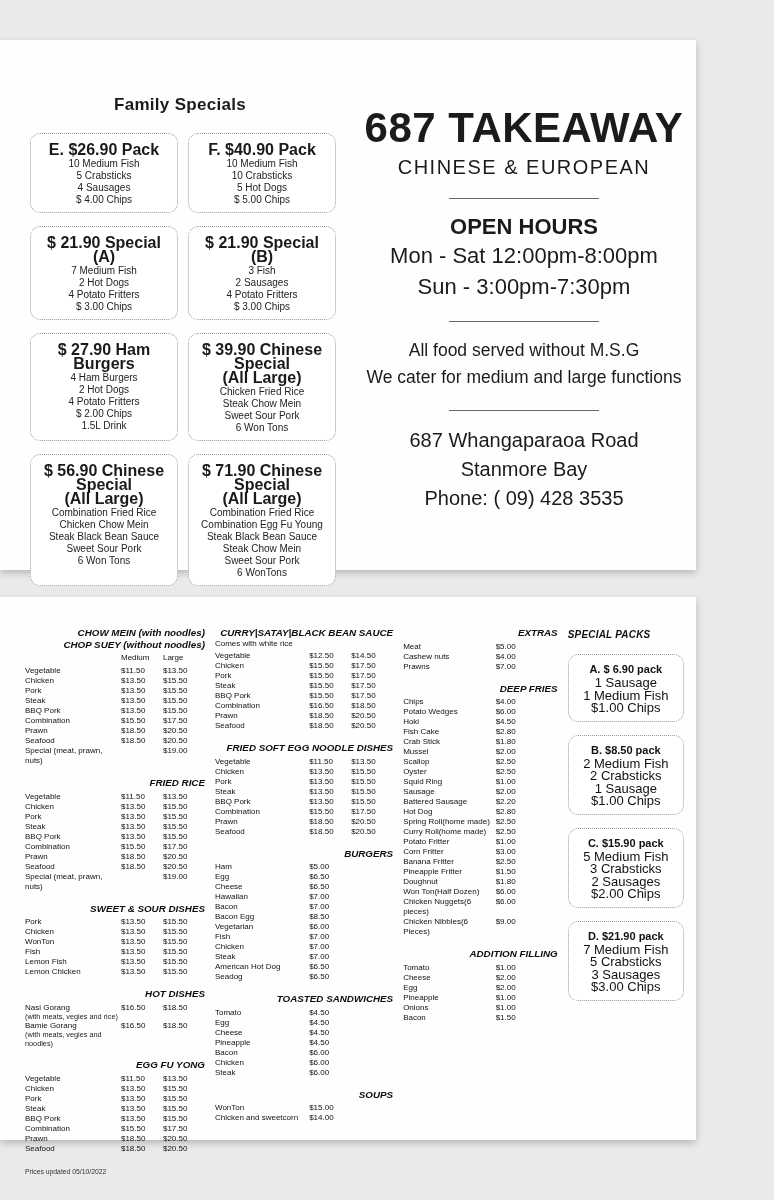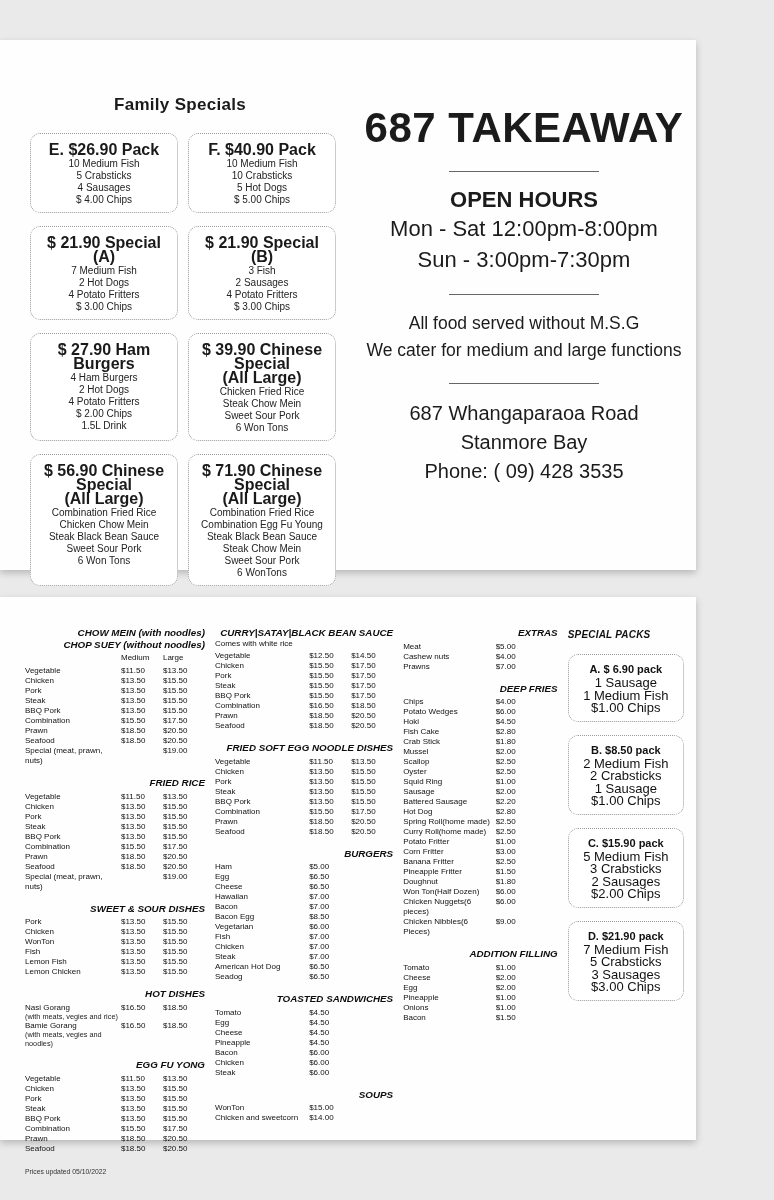--- a/index.html
+++ b/index.html
@@ -130,20 +130,21 @@
             <div class="fs-line">Combination Egg Fu Young</div>
             <div class="fs-line">Steak Black Bean Sauce</div>
             <div class="fs-line">Steak Chow Mein</div>
             <div class="fs-line">Sweet Sour Pork</div>
             <div class="fs-line">6 WonTons</div>
           </div>
         </div>
     </div>
     <div class="brand-panel">
       <div class="brand-name">687 TAKEAWAY</div>
+      <div class="brand-cuisine">CHINESE &amp; EUROPEAN</div>
       <hr class="divider">
       <div class="oh-title">OPEN HOURS</div>
       <div class="oh-line">Mon - Sat 12:00pm-8:00pm</div>
       <div class="oh-line">Sun - 3:00pm-7:30pm</div>
       <hr class="divider">
       <div class="note-line">All food served without M.S.G</div>
       <div class="note-line">We cater for medium and large functions</div>
       <hr class="divider">
       <div class="addr-line">687 Whangaparaoa Road</div>
       <div class="addr-line">Stanmore Bay</div>

